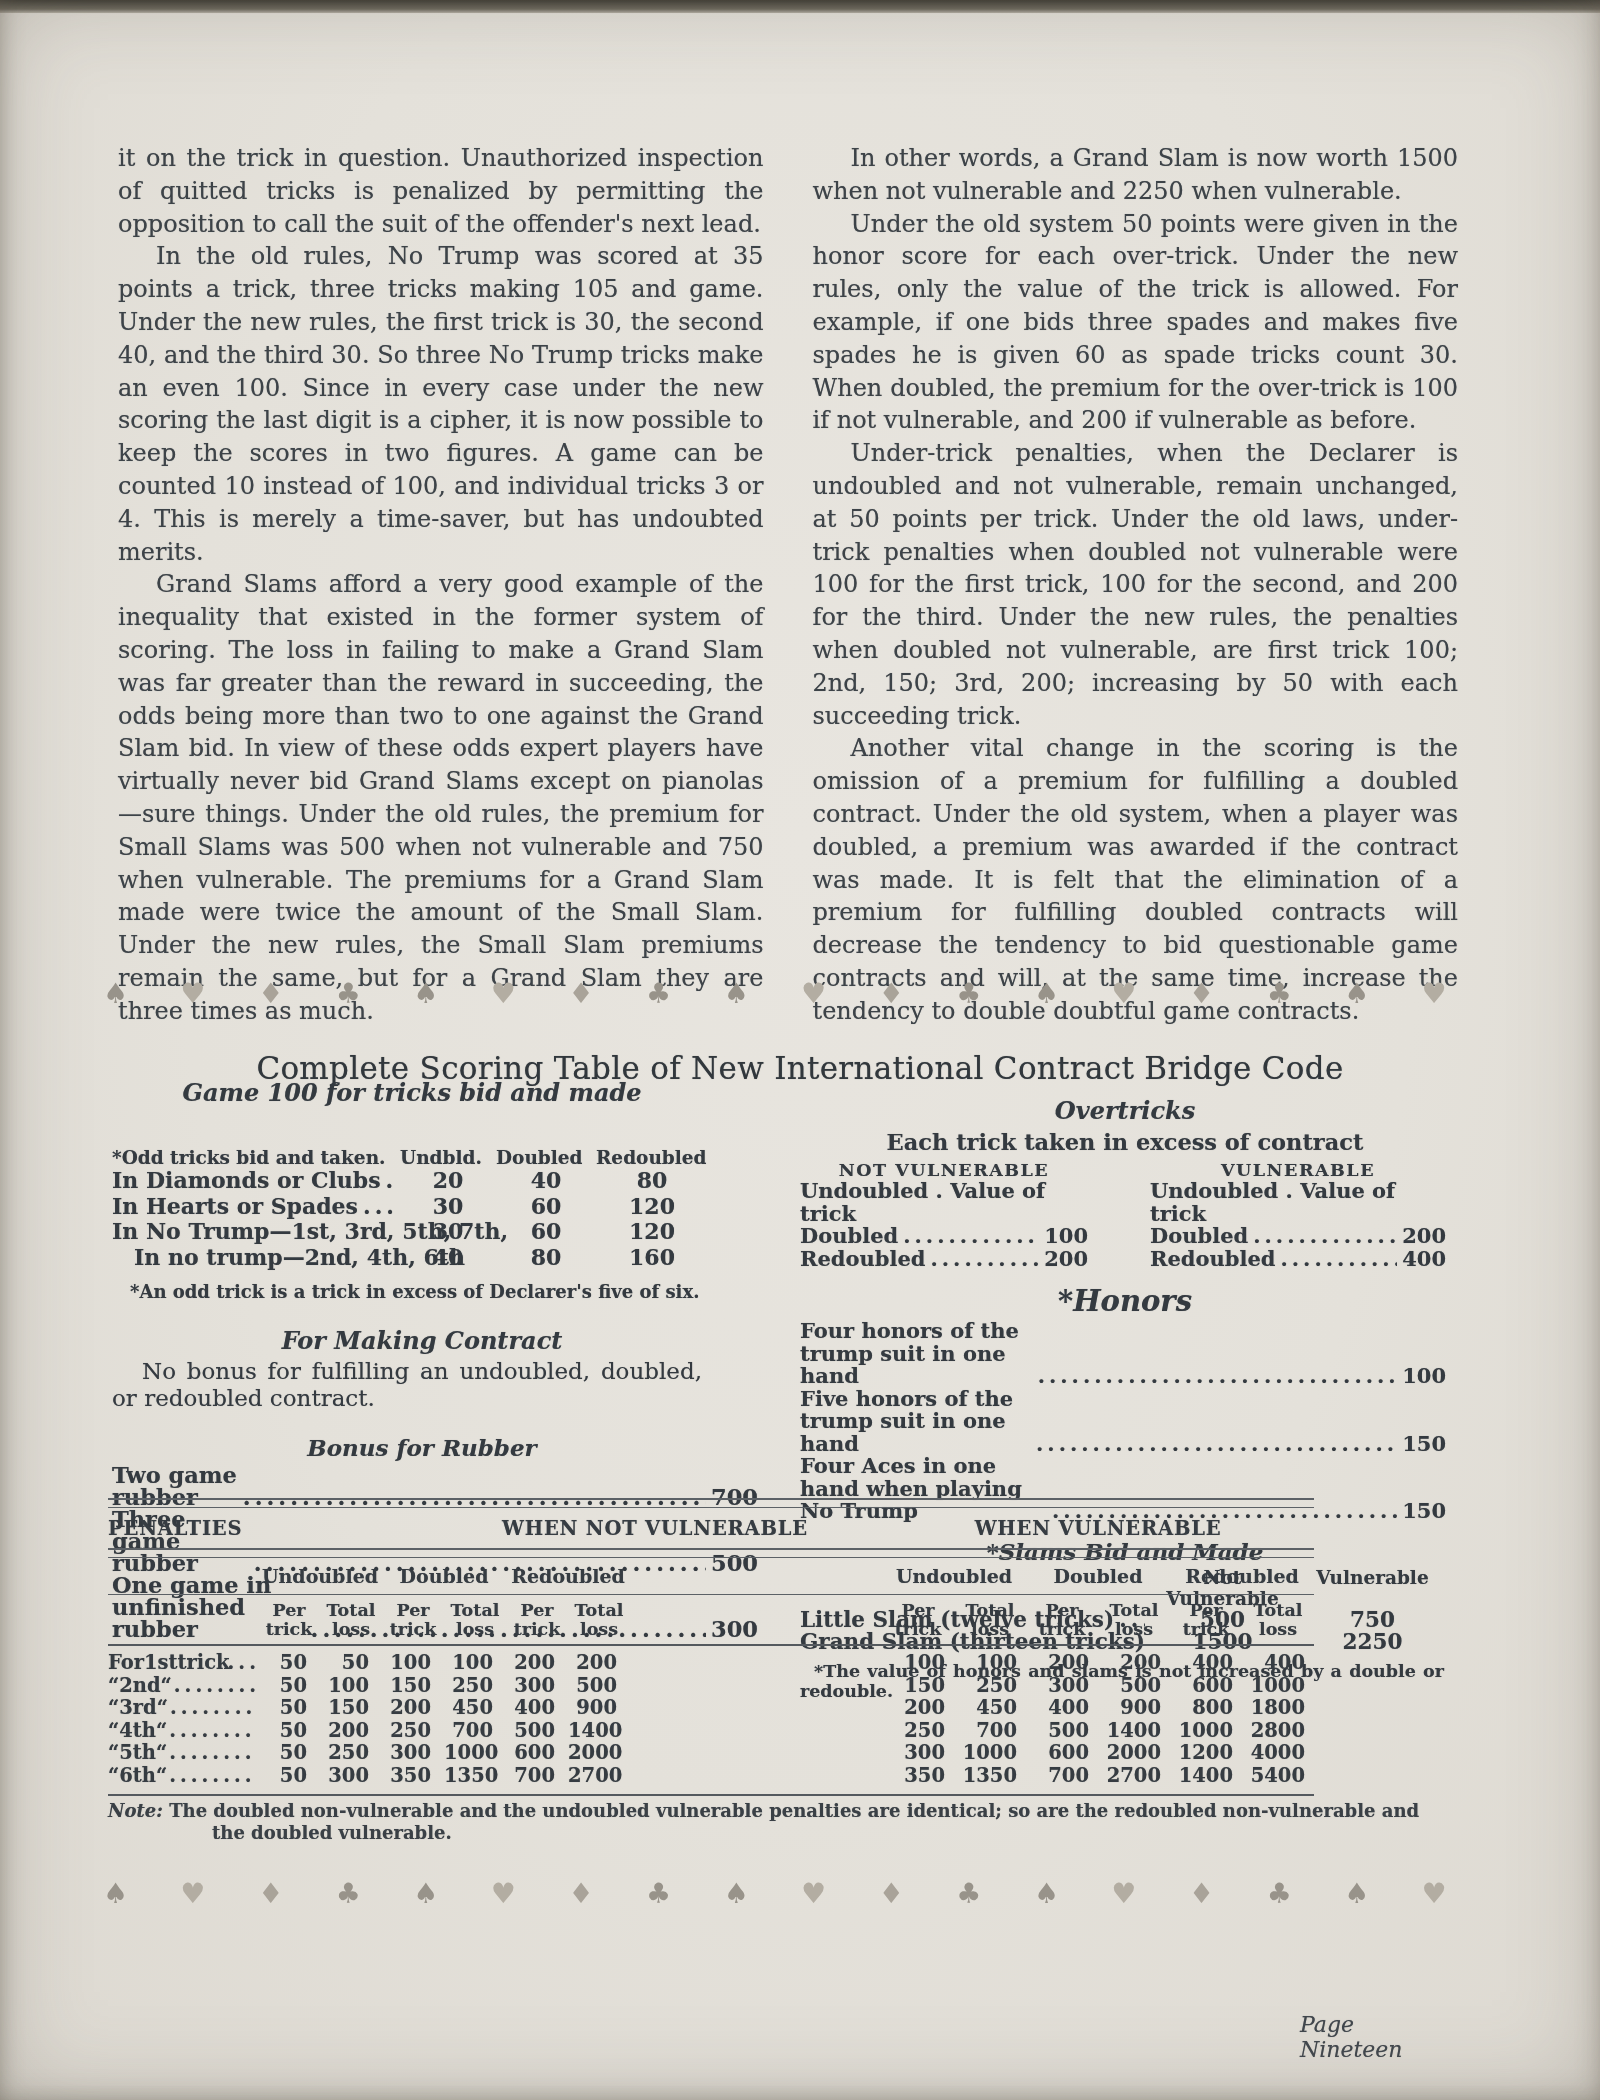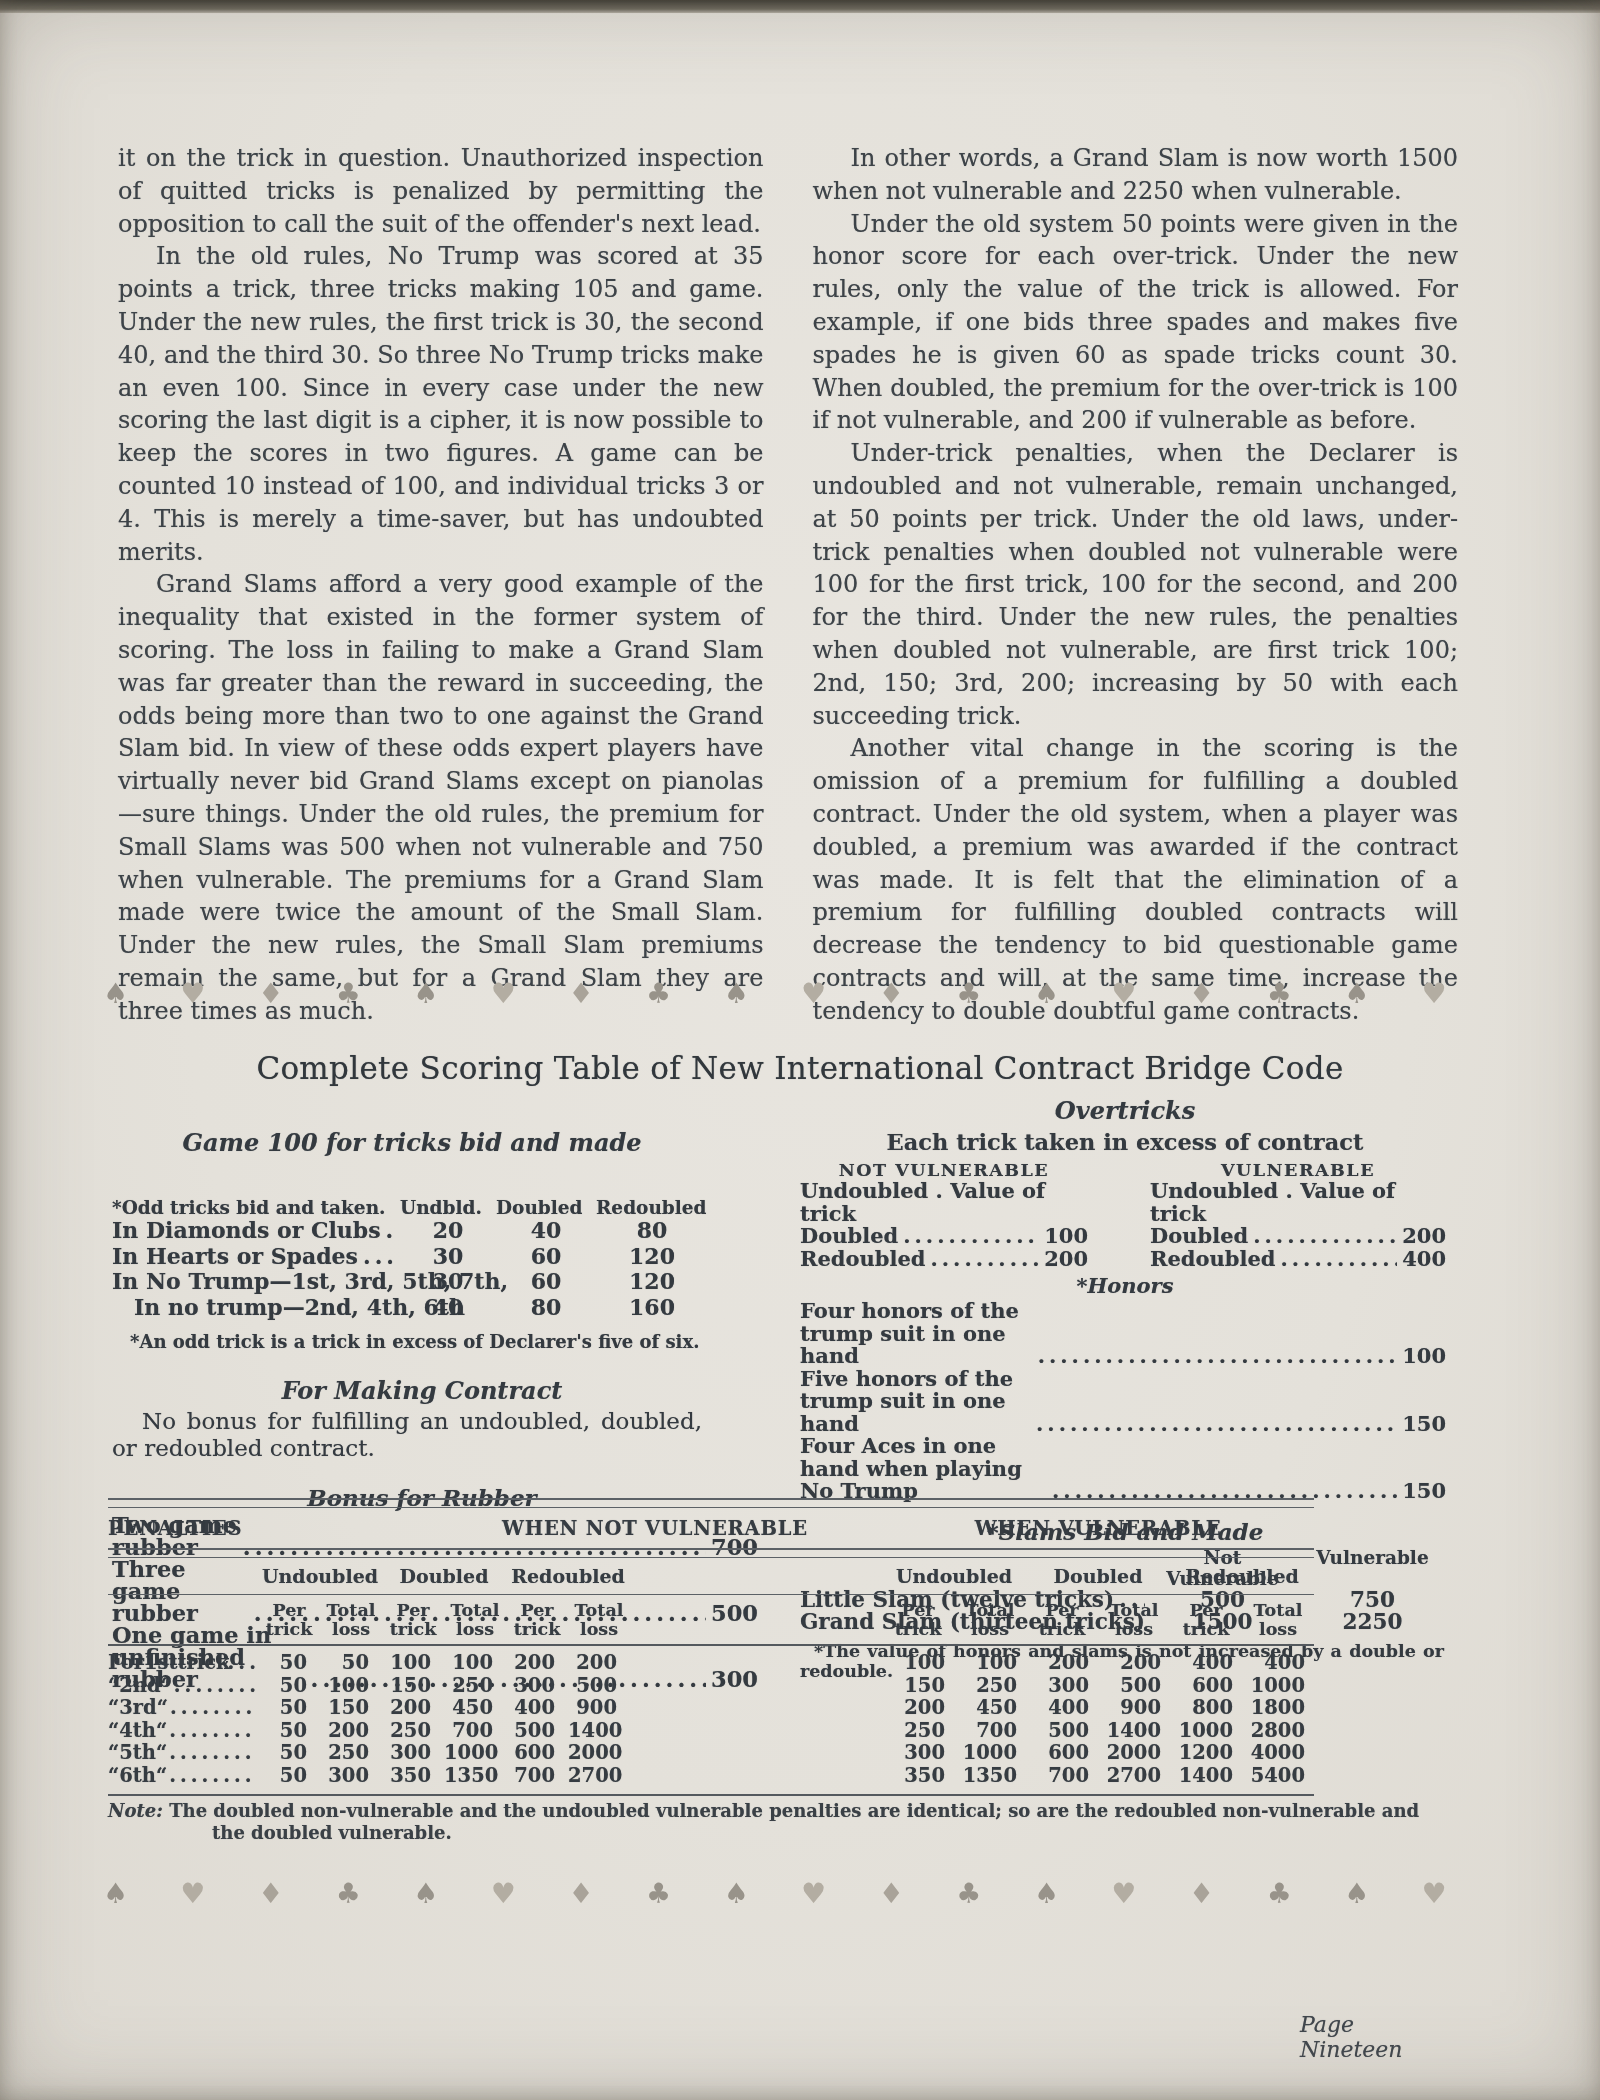--- a/index.html
+++ b/index.html
@@ -25,21 +25,21 @@
   .suit.s-spade,.suit.s-club{color:#98938a;}
   .suit.s-heart{color:#b3ada2;}
   .suit.s-diamond{color:#a9a399;}
 
   
   .scoring-title{position:absolute;top:1050px;left:0;width:1600px;text-align:center;
        font-size:31px;font-weight:normal;color:#313godown;color:#31373c;letter-spacing:.3px;
        text-shadow:0 0 .8px rgba(49,55,60,.6);}
 
   .blk{position:absolute;color:#343a40;text-shadow:0 0 .7px rgba(52,58,64,.5);}
-  .blk-left{top:1128px;left:112px;width:650px;}
+  .blk-left{top:1078px;left:112px;width:650px;}
   .blk-right{top:1096px;left:800px;width:650px;}
   .sec-head{font-style:italic;font-weight:bold;font-size:24px;text-align:center;}
 
   
   .tricks{width:600px;margin-top:9px;}
   .tricks .hdr{display:flex;align-items:baseline;font-weight:bold;font-size:18.5px;}
   .tricks .hdr .lab{width:288px;}
   .tricks .hdr .c{text-align:left;margin-top:31px;}
   .tricks .row{display:flex;align-items:baseline;font-weight:bold;font-size:22px;line-height:25.5px;}
   .tricks .row .lab{width:288px;display:flex;align-items:baseline;white-space:nowrap;}
@@ -58,21 +58,21 @@
   .dotrow{display:flex;align-items:flex-end;font-weight:bold;font-size:22.5px;line-height:22px;}
   .dotrow .val{flex:0 0 auto;}
 
   
   .each-trick{font-weight:bold;font-size:22.5px;text-align:center;margin-top:4px;}
   .vul-cols{display:flex;margin-top:5px;}
   .vul-col1{width:288px;}
   .vul-col2{width:296px;margin-left:62px;}
   .vul-head{font-weight:bold;font-size:17.5px;text-align:center;letter-spacing:1.5px;}
   .vul-row{display:flex;align-items:baseline;font-weight:bold;font-size:21px;line-height:22.5px;}
-  .honors-head{margin-top:3px;font-size:21px;}
+  .honors-head{margin-top:14px;font-size:29px;}
   .honors{margin-top:2px;width:646px;}
   .honors .dotrow{font-size:21px;line-height:22.5px;}
   .slams-head{margin-top:15px;font-size:23px;}
   .slams{margin-top:2px;}
   .slams .shdr{display:flex;font-weight:bold;font-size:18.5px;}
   .slams .shdr .sp{width:350px;}
   .slams .shdr .c{text-align:center;}
   .slams .ca{width:145px;}.slams .cb{width:155px;}
   .slams .row{display:flex;align-items:baseline;font-weight:bold;font-size:21.5px;line-height:22.5px;}
   .slams .row .lab{width:350px;display:flex;align-items:baseline;white-space:nowrap;}

